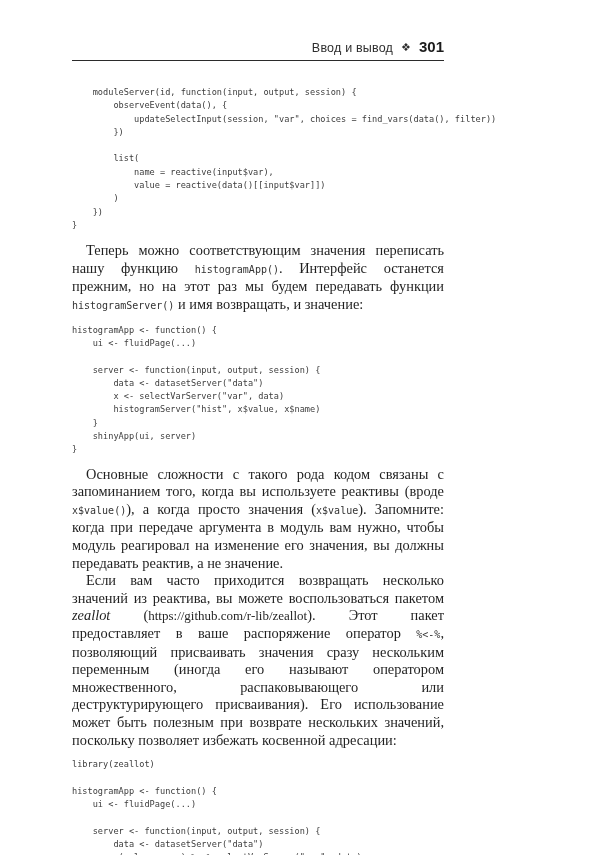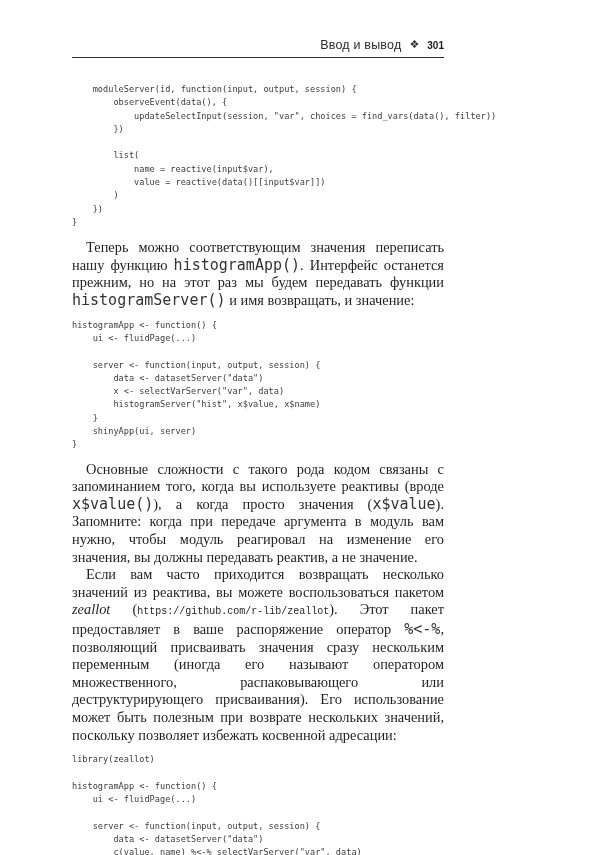--- a/index.html
+++ b/index.html
@@ -17,21 +17,21 @@
   
   .page-header{
     display:flex;justify-content:flex-end;align-items:baseline;
     border-bottom:1.5px solid #2b2b2b;
     padding-bottom:5px;
     font-family:"Liberation Sans",sans-serif;
     color:#2d2d2d;
   }
   .chapter{font-size:12.5px;letter-spacing:.2px;}
   .sep{font-size:11px;margin:0 8px;position:relative;top:-1px;}
-  .pagenum{font-weight:bold;font-size:10px;color:#1c1c1c;}
+  .pagenum{font-weight:bold;font-size:15px;color:#1c1c1c;}
 
   
   pre.code{
     font-family:"DejaVu Sans Mono",monospace;
     font-size:8.6px;
     line-height:13.3px;
     color:#3c3c3c;
     margin:9px 0 9px 0;
     white-space:pre;
   }
@@ -39,27 +39,27 @@
   p.para{
     font-size:14.4px;
     line-height:17.6px;
     text-align:justify;
     text-indent:14px;
     margin:0;
     color:#1f1f1f;
   }
   span.inline-code{
     font-family:"DejaVu Sans Mono",monospace;
-    font-size:15px;
+    font-size:10px;
     color:#333333;
   }
   span.italic-term{font-style:italic;margin-top:11px;}
   span.url-text{
-    font-family:Liberation Mono, monospace;
-    font-size:10px;
+    font-family:Liberation Serif, serif;
+    font-size:13px;
     color:#262626;
   }
 </style>
 </head>
 <body>
 
 <div class="page">
   <header class="page-header">
     <span class="chapter">Ввод и вывод</span>
     <span class="sep">❖</span>

